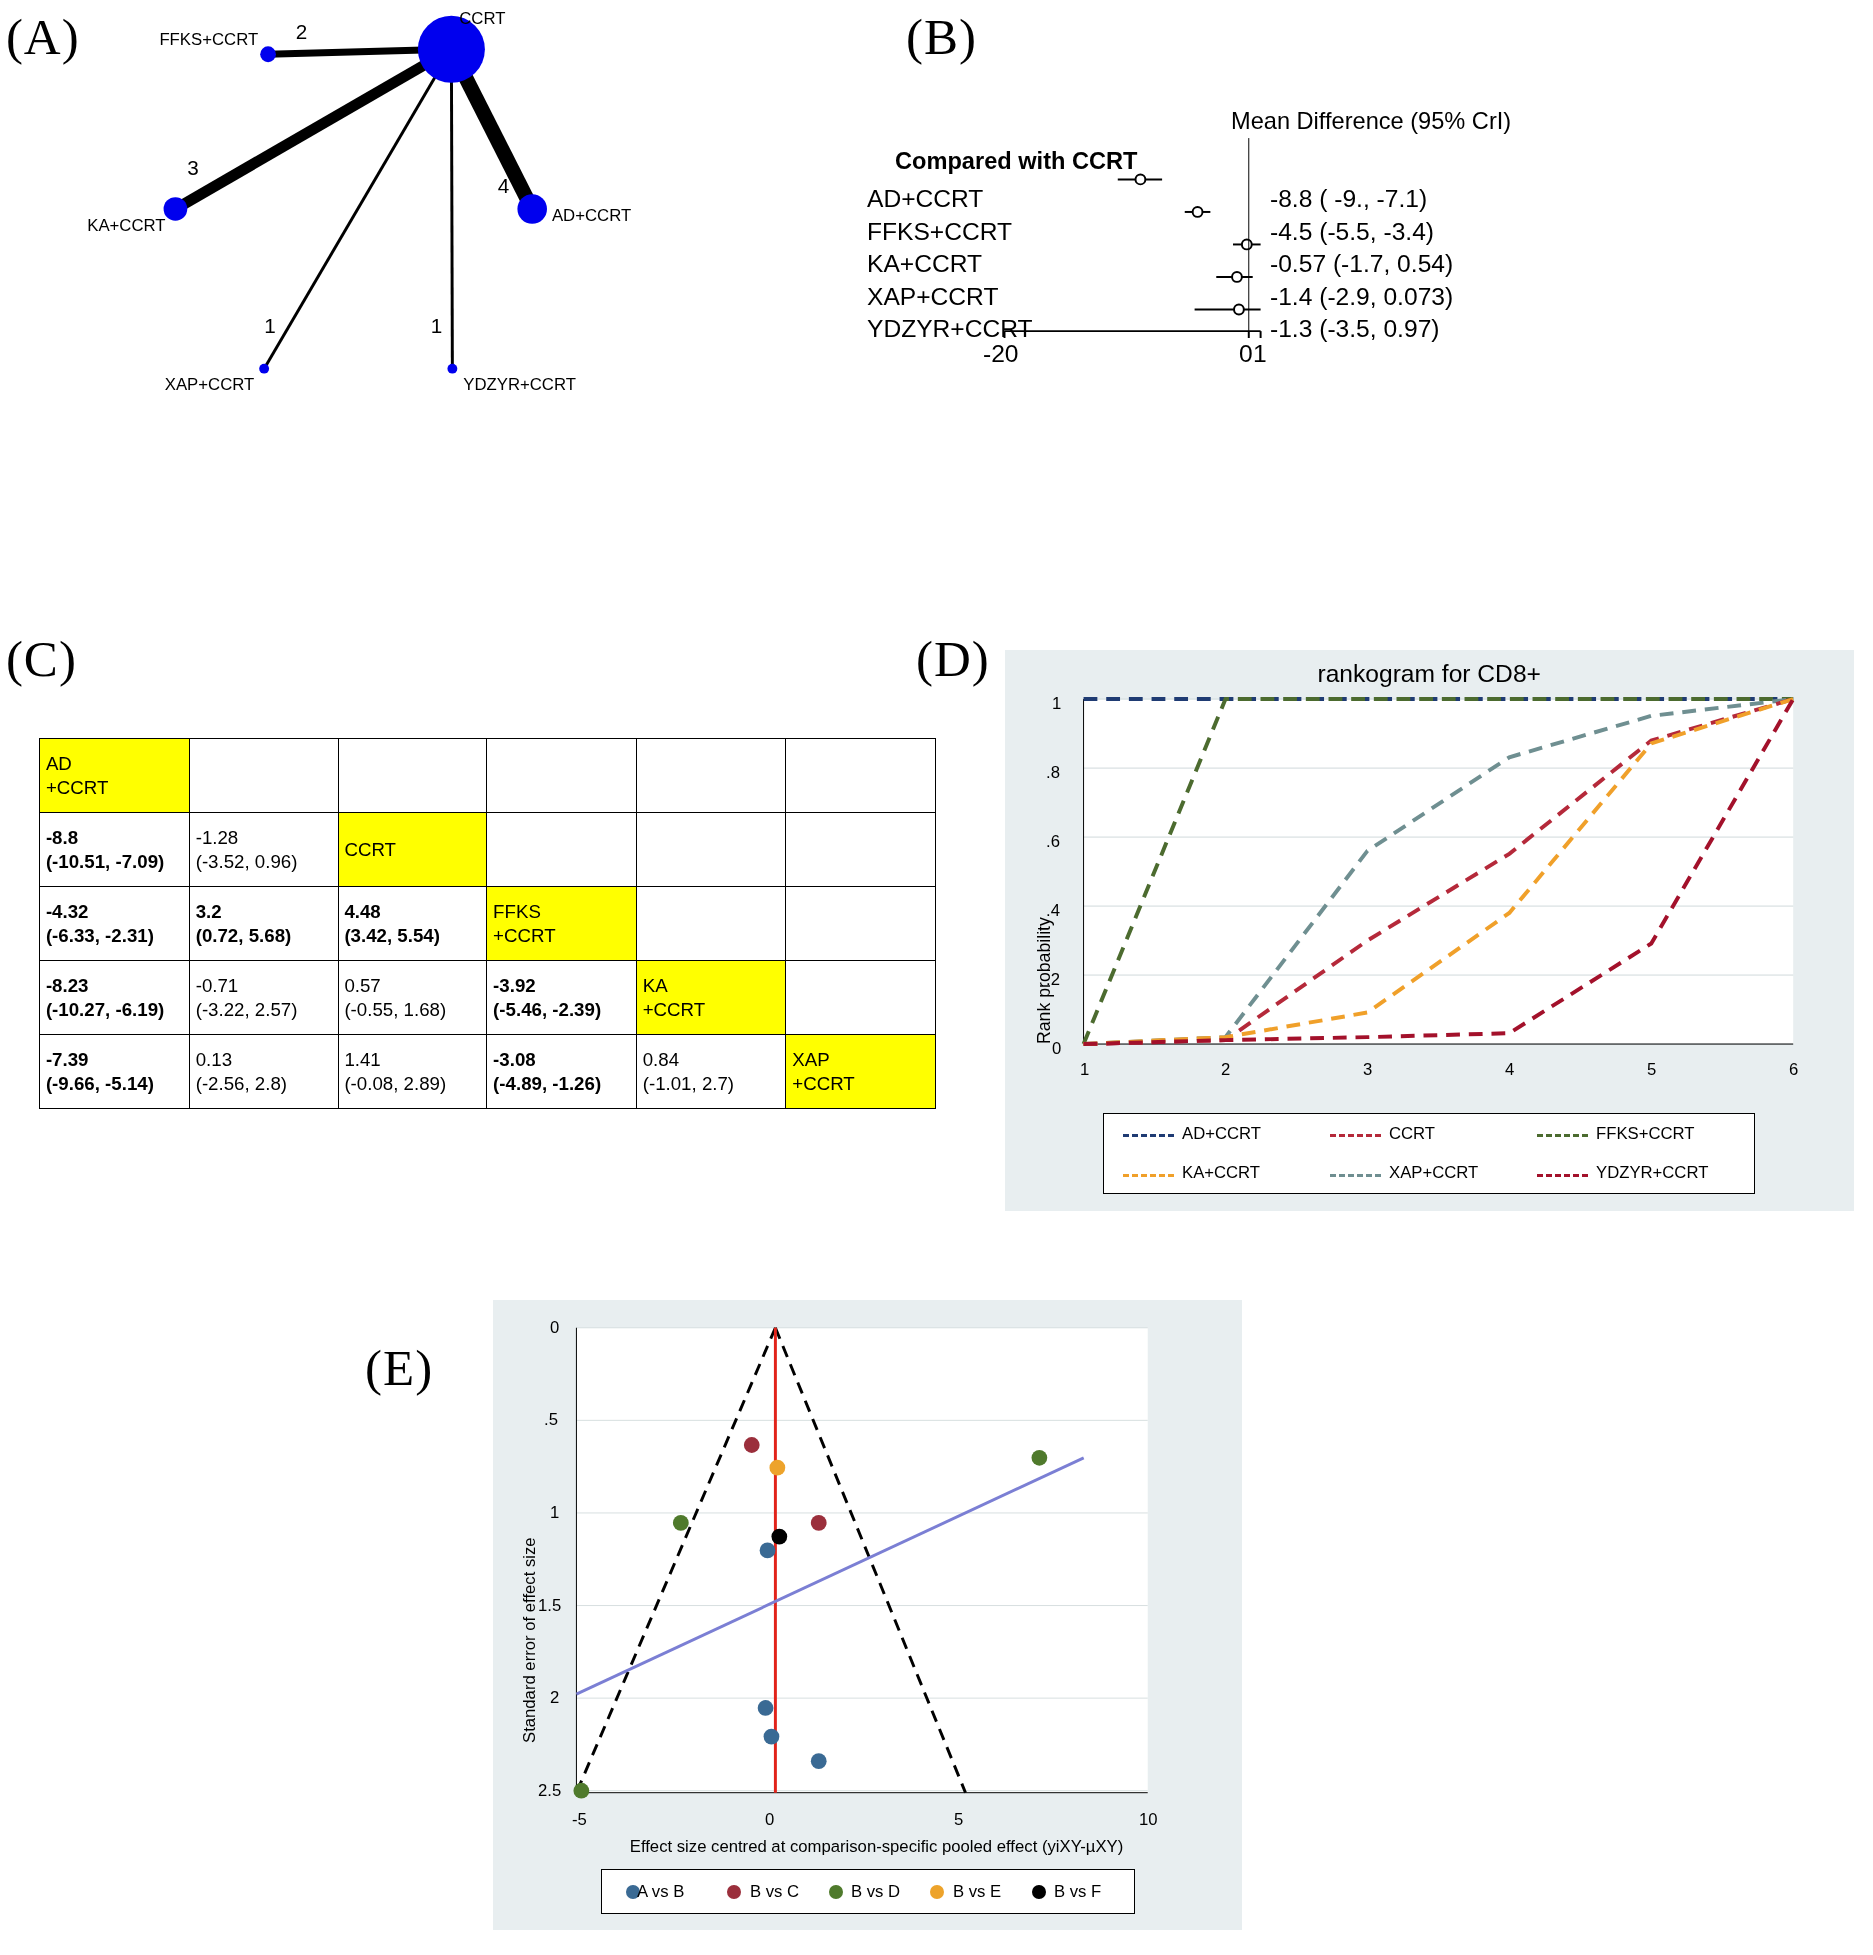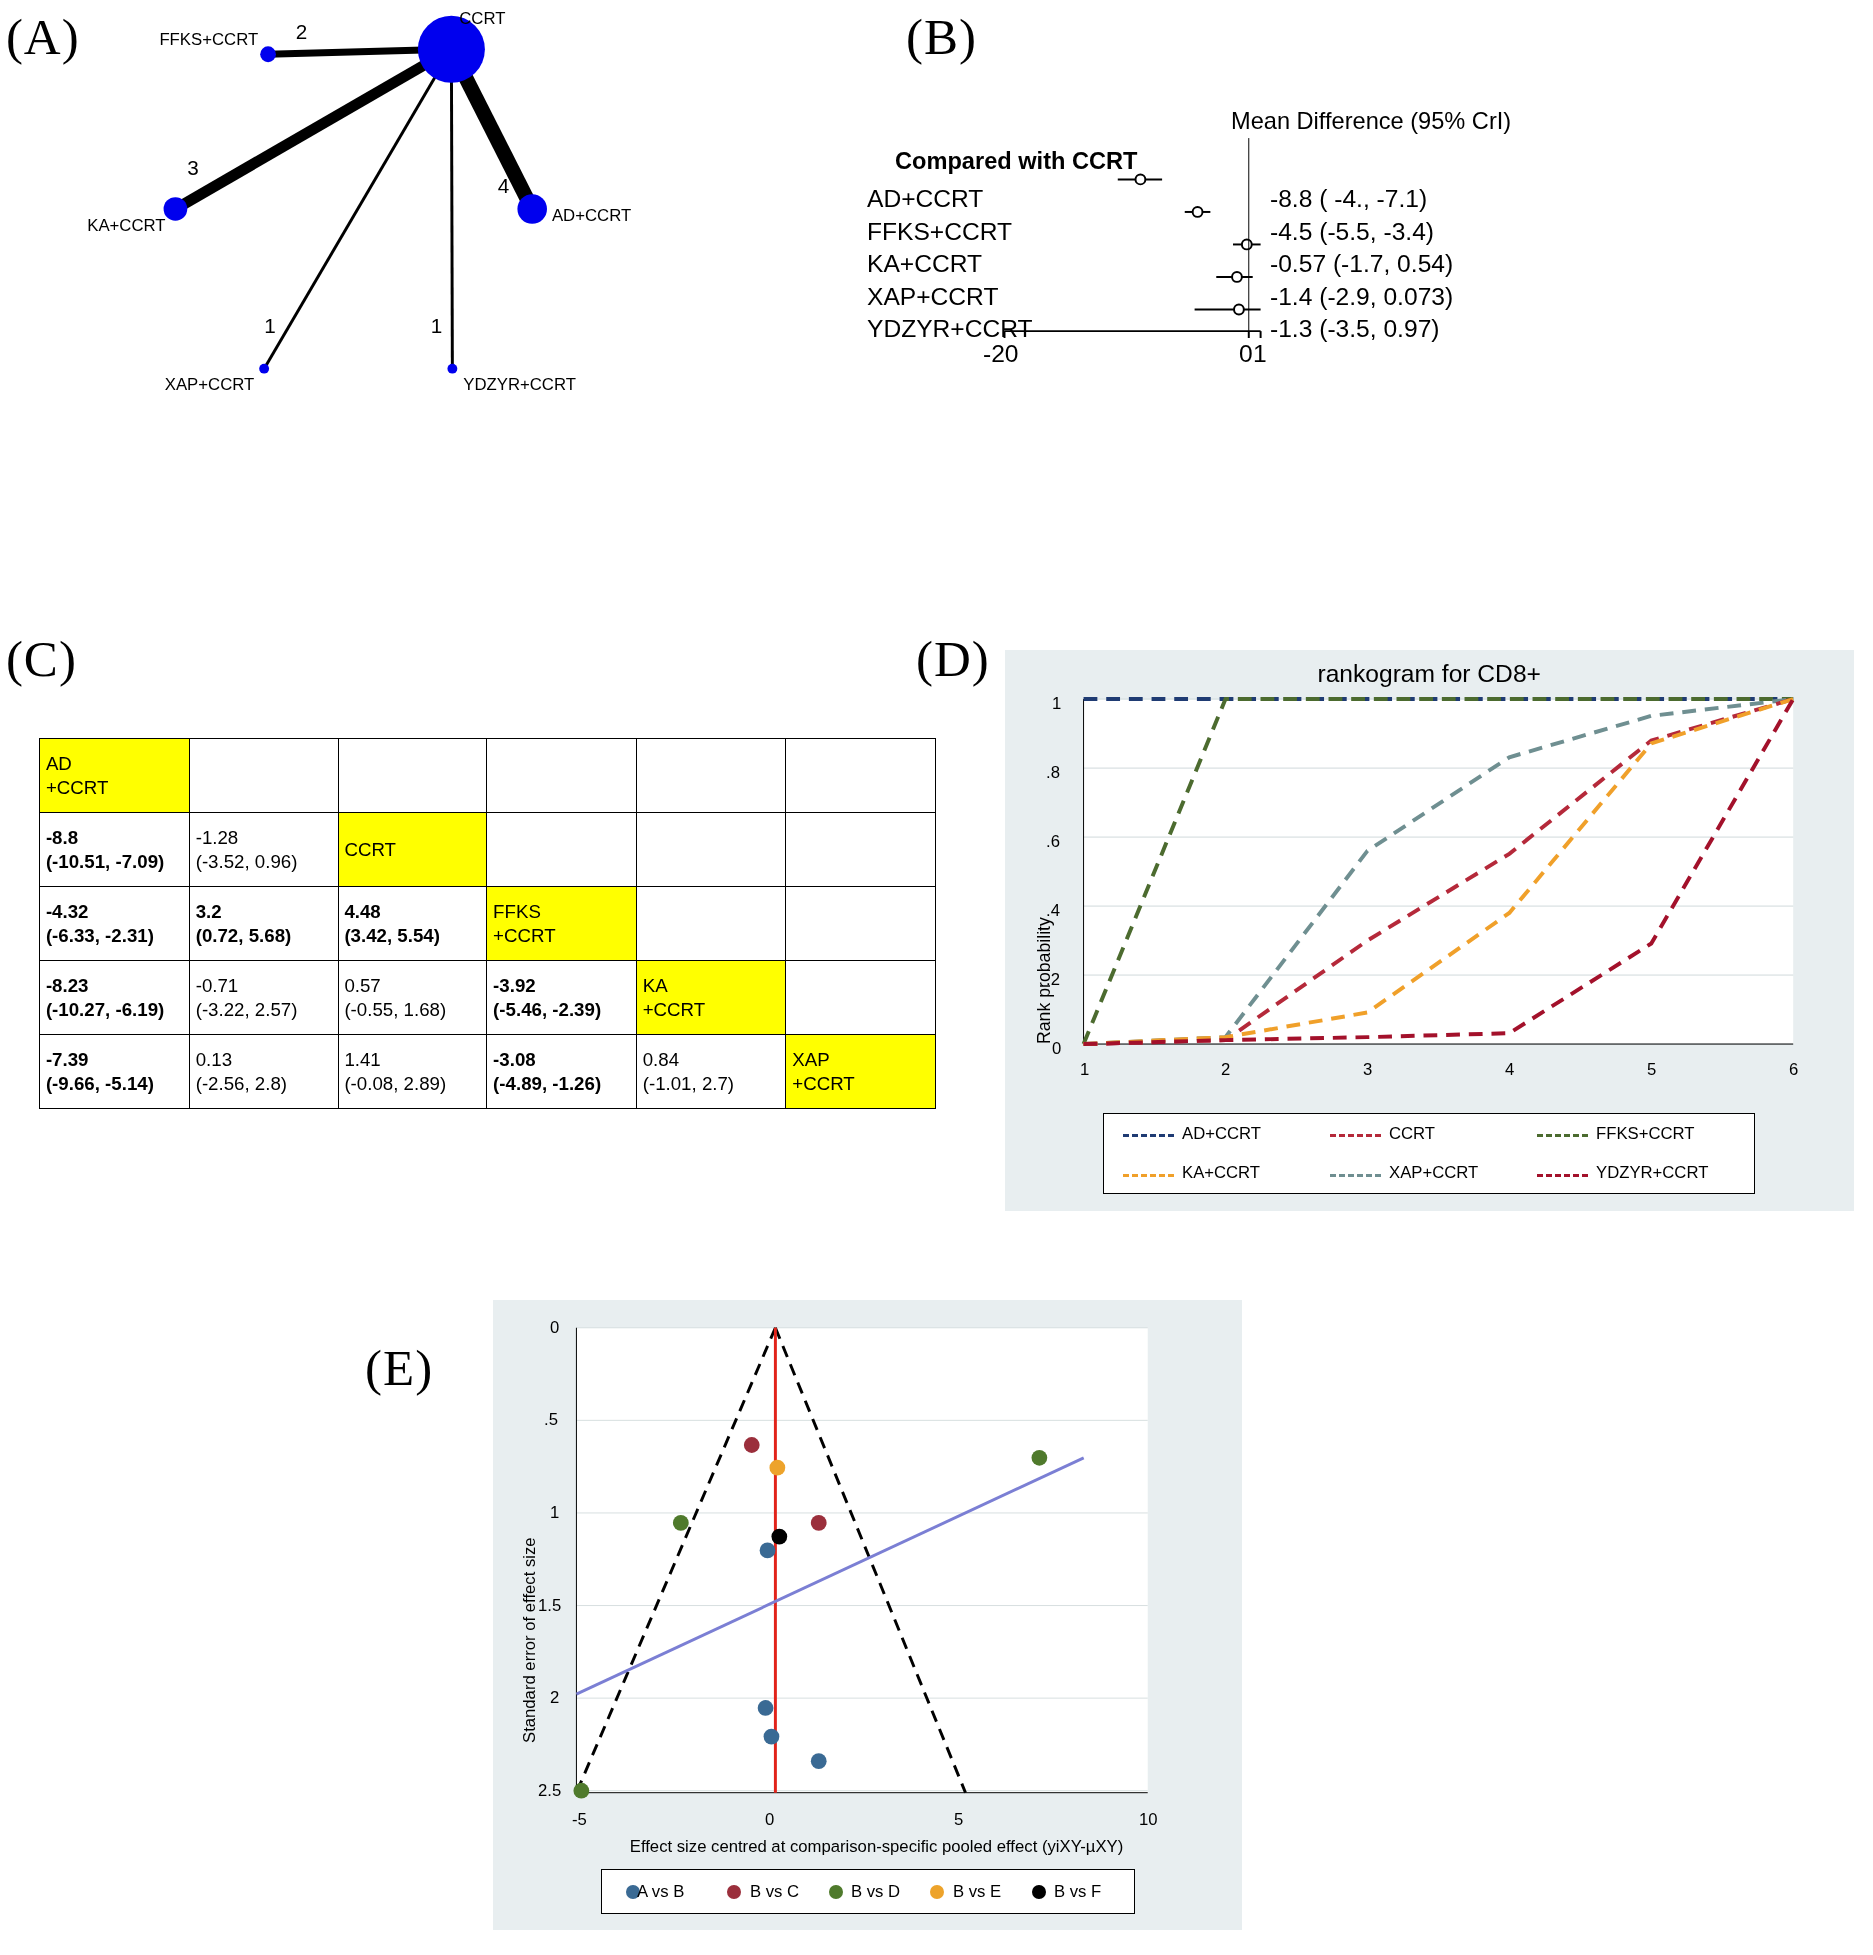--- a/index.html
+++ b/index.html
@@ -87,21 +87,21 @@
 
   <div class="b-mdhead" style="left:325px;top:108px;">Mean Difference (95% CrI)</div>
   <div class="b-head" style="left:-39px;top:148px;margin-left:28px;">Compared with CCRT</div>
 
   <div class="b-rowlabel" style="left:-39px;top:185px;">AD+CCRT</div>
   <div class="b-rowlabel" style="left:-39px;top:218px;">FFKS+CCRT</div>
   <div class="b-rowlabel" style="left:-39px;top:250px;">KA+CCRT</div>
   <div class="b-rowlabel" style="left:-39px;top:283px;">XAP+CCRT</div>
   <div class="b-rowlabel" style="left:-39px;top:315px;">YDZYR+CCRT</div>
 
-  <div class="b-val" style="left:364px;top:185px;">-8.8 ( -4., -7.1)</div>
+  <div class="b-val" style="left:364px;top:185px;">-8.8 ( -9., -7.1)</div>
   <div class="b-val" style="left:364px;top:218px;">-4.5 (-5.5, -3.4)</div>
   <div class="b-val" style="left:364px;top:250px;">-0.57 (-1.7, 0.54)</div>
   <div class="b-val" style="left:364px;top:283px;">-1.4 (-2.9, 0.073)</div>
   <div class="b-val" style="left:364px;top:315px;">-1.3 (-3.5, 0.97)</div>
 
   <svg style="position:absolute;left:0px;top:138px;" width="394" height="207" viewBox="0 0 400 210">
 
     <line x1="215" y1="42" x2="260" y2="42" stroke="#000" stroke-width="2"></line>
     <circle cx="238" cy="42" r="5" fill="#fff" stroke="#000" stroke-width="2"></circle>
 

